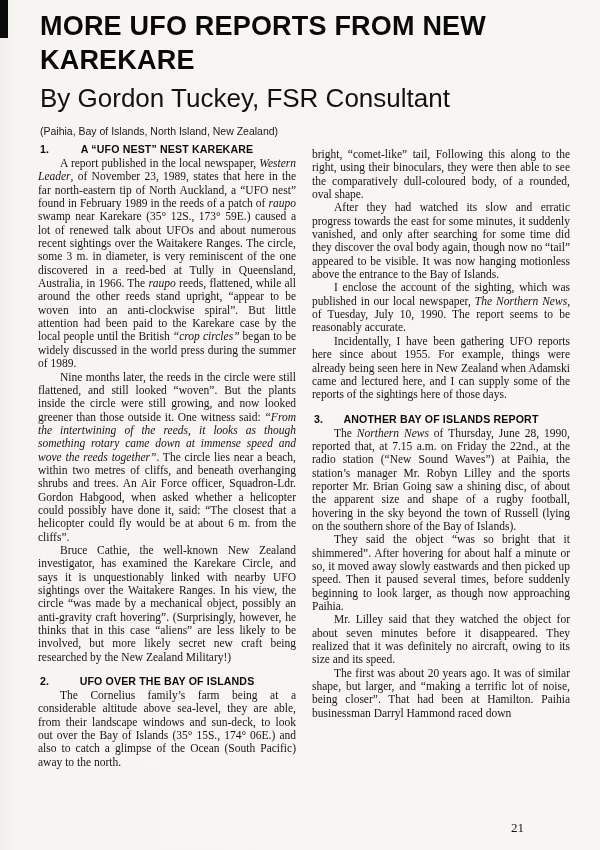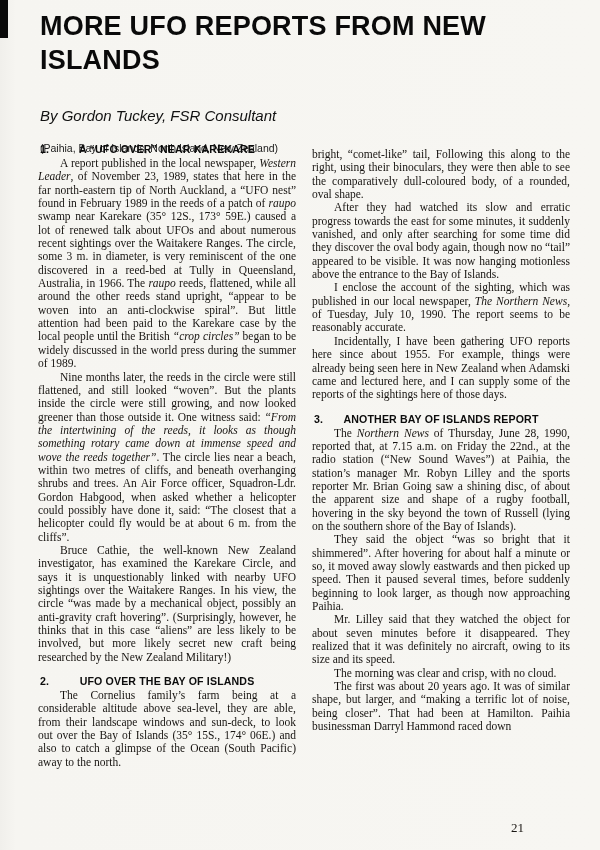--- a/index.html
+++ b/index.html
@@ -27,24 +27,23 @@
   .title {
     font-family: "Liberation Sans", sans-serif;
     font-weight: bold;
     font-size: 27px;
     line-height: 34px;
     letter-spacing: 0.2px;
     color: #0a0a0a;
   }
   .title .title-line { display: block; }
   .byline {
-    margin-top: 28px;
+    margin-top: 11px;
     font-family: "Liberation Sans", sans-serif;
-    font-style: italic;
-    font-size: 15px;
+    font-size: 26px;
     line-height: 21px;
     color: #121212;
   }
   .affiliation {
     margin-top: 16px;
     font-family: "Liberation Sans", sans-serif;
     font-size: 10.5px;
     line-height: 13px;
     color: #191919;
   }
@@ -93,43 +92,42 @@
 </style>
 </head>
 <body>
 
 <div class="page">
   <div class="corner-mark"></div>
 
   <div class="header">
     <div class="title">
       <span class="title-line">MORE UFO REPORTS FROM NEW</span>
-      <span class="title-line">ISLANDS</span>
+      <span class="title-line">KAREKARE</span>
     </div>
     <div class="byline">By Gordon Tuckey, FSR Consultant</div>
     <div class="affiliation">(Paihia, Bay of Islands, North Island, New Zealand)</div>
   </div>
 
   <div class="columns">
     <div class="col col-left">
-        <div class="sec-head"><span class="sec-num">1.</span><span>A “UFO OVER” NEAR KAREKARE</span></div>
+        <div class="sec-head"><span class="sec-num">1.</span><span>A “UFO NEST” NEST KAREKARE</span></div>
         <p class="body-para indent"><span>A report published in the local newspaper, </span><i>Western Leader</i><span>, of November 23, 1989, states that here in the far north-eastern tip of North Auckland, a “UFO nest” found in February 1989 in the reeds of a patch of </span><i>raupo</i><span> swamp near Karekare (35° 12S., 173° 59E.) caused a lot of renewed talk about UFOs and about numerous recent sightings over the Waitakere Ranges. The circle, some 3 m. in diameter, is very reminiscent of the one discovered in a reed-bed at Tully in Queensland, Australia, in 1966. The </span><i>raupo</i><span> reeds, flattened, while all around the other reeds stand upright, “appear to be woven into an anti-clockwise spiral”. But little attention had been paid to the Karekare case by the local people until the British </span><i>“crop circles”</i><span> began to be widely discussed in the world press during the summer of 1989.</span></p>
         <p class="body-para indent"><span>Nine months later, the reeds in the circle were still flattened, and still looked “woven”. But the plants inside the circle were still growing, and now looked greener than those outside it. One witness said: </span><i>“From the intertwining of the reeds, it looks as though something rotary came down at immense speed and wove the reeds together”</i><span>. The circle lies near a beach, within two metres of cliffs, and beneath overhanging shrubs and trees. An Air Force officer, Squadron-Ldr. Gordon Habgood, when asked whether a helicopter could possibly have done it, said: “The closest that a helicopter could fly would be at about 6 m. from the cliffs”.</span></p>
         <p class="body-para indent"><span>Bruce Cathie, the well-known New Zealand investigator, has examined the Karekare Circle, and says it is unquestionably linked with nearby UFO sightings over the Waitakere Ranges. In his view, the circle “was made by a mechanical object, possibly an anti-gravity craft hovering”. (Surprisingly, however, he thinks that in this case “aliens” are less likely to be involved, but more likely secret new craft being researched by the New Zealand Military!)</span></p>
         <div class="sec-head"><span class="sec-num">2.</span><span>UFO OVER THE BAY OF ISLANDS</span></div>
         <p class="body-para indent"><span>The Cornelius family’s farm being at a considerable altitude above sea-level, they are able, from their landscape windows and sun-deck, to look out over the Bay of Islands (35° 15S., 174° 06E.) and also to catch a glimpse of the Ocean (South Pacific) away to the north.</span></p>
       </div>
     <div class="col col-right">
         <p class="body-para"><span>bright, “comet-like” tail, Following this along to the right, using their binoculars, they were then able to see the comparatively dull-coloured body, of a rounded, oval shape.</span></p>
         <p class="body-para indent"><span>After they had watched its slow and erratic progress towards the east for some minutes, it suddenly vanished, and only after searching for some time did they discover the oval body again, though now no “tail” appeared to be visible. It was now hanging motionless above the entrance to the Bay of Islands.</span></p>
         <p class="body-para indent"><span>I enclose the account of the sighting, which was published in our local newspaper, </span><i>The Northern News</i><span>, of Tuesday, July 10, 1990. The report seems to be reasonably accurate.</span></p>
         <p class="body-para indent"><span>Incidentally, I have been gathering UFO reports here since about 1955. For example, things were already being seen here in New Zealand when Adamski came and lectured here, and I can supply some of the reports of the sightings here of those days.</span></p>
         <div class="sec-head"><span class="sec-num">3.</span><span>ANOTHER BAY OF ISLANDS REPORT</span></div>
         <p class="body-para indent"><span>The </span><i>Northern News</i><span> of Thursday, June 28, 1990, reported that, at 7.15 a.m. on Friday the 22nd., at the radio station (“New Sound Waves”) at Paihia, the station’s manager Mr. Robyn Lilley and the sports reporter Mr. Brian Going saw a shining disc, of about the apparent size and shape of a rugby football, hovering in the sky beyond the town of Russell (lying on the southern shore of the Bay of Islands).</span></p>
         <p class="body-para indent"><span>They said the object “was so bright that it shimmered”. After hovering for about half a minute or so, it moved away slowly eastwards and then picked up speed. Then it paused several times, before suddenly beginning to look larger, as though now approaching Paihia.</span></p>
         <p class="body-para indent"><span>Mr. Lilley said that they watched the object for about seven minutes before it disappeared. They realized that it was definitely no aircraft, owing to its size and its speed.</span></p>
-        <p class="body-para indent"><span>The morning was clear and crisp, with no cloud.</span></p>
         <p class="body-para indent"><span>The first was about 20 years ago. It was of similar shape, but larger, and “making a terrific lot of noise, being closer”. That had been at Hamilton. Paihia businessman Darryl Hammond raced down</span></p>
       </div>
   </div>
 
   <div class="page-number">21</div>
 </div>
 
 </body></html>

